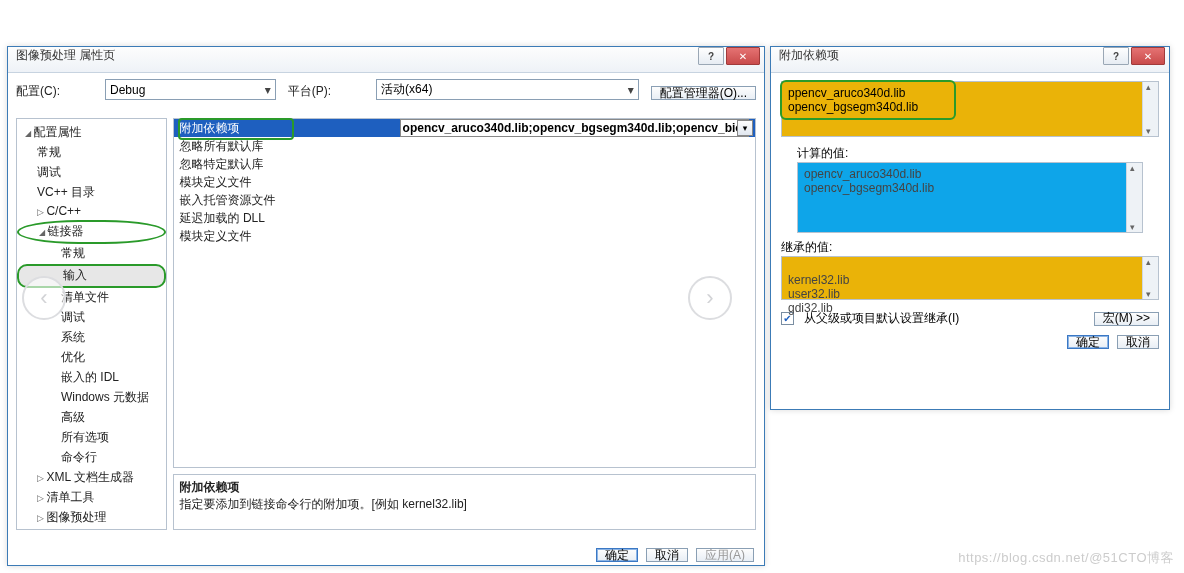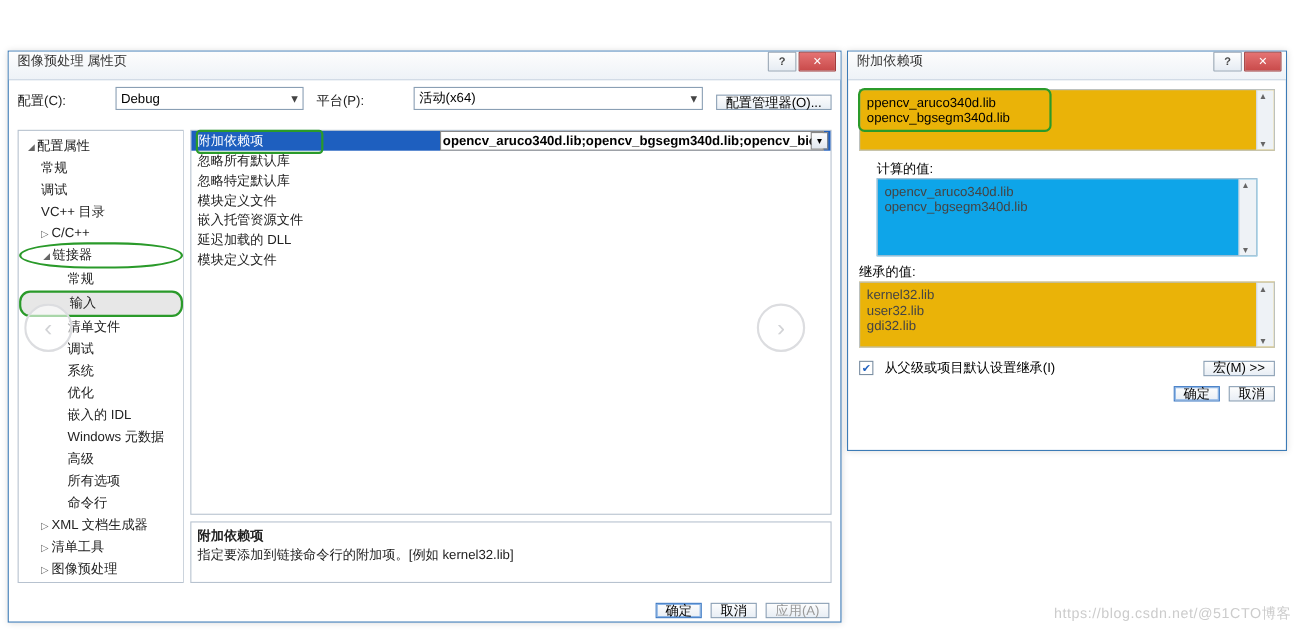--- a/index.html
+++ b/index.html
@@ -183,21 +183,21 @@
     <div>计算的值:</div>
     <div class="box" style="height:71px; padding:4px 20px 4px 6px; color:#444; background:#0ea5e9">
       <div>opencv_aruco340d.lib</div>
       <div>opencv_bgsegm340d.lib</div>
       <div class="sc"></div>
     </div>
   </div>
 
   <div style="padding:4px 10px 2px">
     <div>继承的值:</div>
-    <div class="box" style="height:60px; padding:4px 20px 4px 6px; color:#444">
+    <div class="box" style="height:44px; padding:16px 20px 4px 6px; color:#444">
       <div>kernel32.lib</div>
       <div>user32.lib</div>
       <div>gdi32.lib</div>
       <div class="sc"></div>
     </div>
   </div>
 
   <div style="display:flex; align-items:center; padding:8px 10px; gap:6px">
     <span class="chk">✔</span>
     <span style="flex:1">从父级或项目默认设置继承(I)</span>

